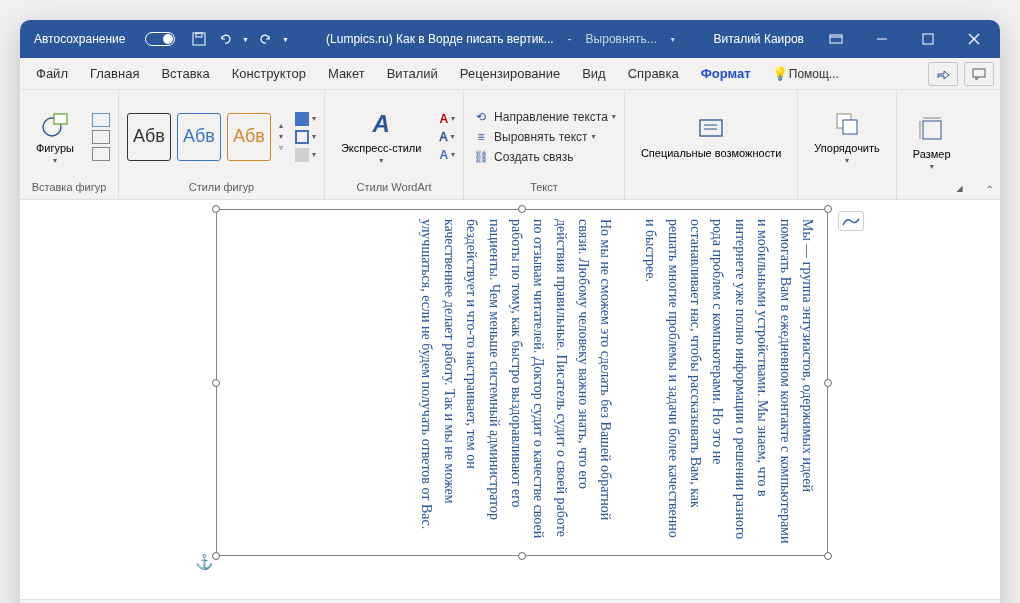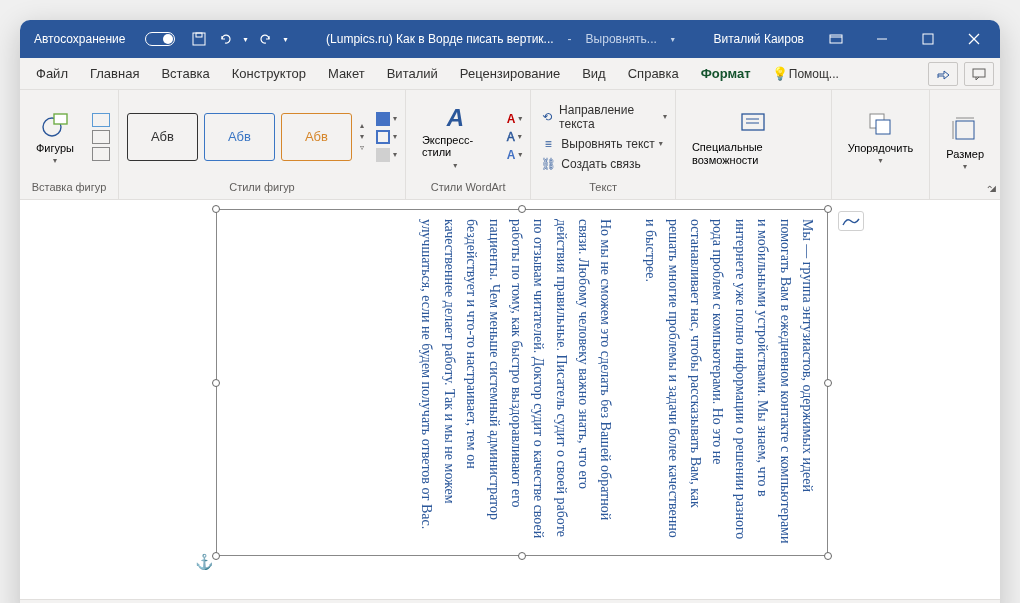--- a/index.html
+++ b/index.html
@@ -12,34 +12,34 @@
 .toggle::after{content:"";position:absolute;right:1px;top:1px;width:10px;height:10px;background:#fff;border-radius:50%}
 .qat{display:flex;gap:10px;margin-left:10px;align-items:center}
 .qat-icon{width:16px;height:16px;display:flex;align-items:center;justify-content:center;color:#fff;cursor:pointer}
 .tb-title{flex:1;text-align:center;font-size:12px;display:flex;justify-content:center;gap:14px;align-items:center}
 .tb-title .saving{color:#c5d4ea}
 .tb-right{display:flex;align-items:center;gap:2px}
 .user{font-size:12px;margin-right:8px}
 .winbtn{width:44px;height:38px;display:flex;align-items:center;justify-content:center;cursor:pointer;color:#fff}
 .tabs{background:#f3f2f1;height:32px;display:flex;align-items:center;border-bottom:1px solid #e1dfdd;padding:0 6px;gap:2px}
 .tab{padding:0 10px;height:40px;display:flex;align-items:center;font-size:13px;color:#323130;cursor:pointer}
-.tab.active{color:#14532d;font-weight:600;border-bottom:3px solid #2b579a;padding-top:3px}
+.tab.active{color:#1d4ed8;font-weight:600;border-bottom:3px solid #2b579a;padding-top:3px}
 .tabs-right{margin-left:auto;display:flex;gap:6px;align-items:center}
 .share{width:30px;height:24px;border:1px solid #c8c6c4;display:flex;align-items:center;justify-content:center;cursor:pointer;border-radius:2px}
 .ribbon{background:#f3f2f1;height:110px;display:flex;border-bottom:1px solid #e1dfdd;position:relative}
 .group{display:flex;flex-direction:column;padding:4px 8px;border-right:1px solid #e1dfdd}
 .group-content{flex:1;display:flex;align-items:center;gap:6px}
 .group-label{font-size:11px;color:#605e5c;text-align:center;padding:2px 0;position:relative}
 .launcher{position:absolute;right:-4px;bottom:2px;font-size:8px;color:#605e5c;cursor:pointer}
 .bigbtn{display:flex;flex-direction:column;align-items:center;justify-content:center;padding:4px 8px;cursor:pointer;gap:2px;height:74px}
 .bigbtn .icn{width:32px;height:32px;display:flex;align-items:center;justify-content:center}
 .bigbtn .lbl{font-size:11px;text-align:left;line-height:1.1}
 .shapes-mini{display:flex;flex-direction:column;gap:3px;margin-left:4px}
 .mini{width:18px;height:14px;border:1px solid #888;cursor:pointer}
-.style-box{width:71px;height:48px;display:flex;align-items:center;justify-content:center;font-size:13px;border-radius:3px;cursor:pointer}
+.style-box{width:44px;height:48px;display:flex;align-items:center;justify-content:center;font-size:18px;border-radius:3px;cursor:pointer}
 .sb1{border:1.5px solid #333;color:#333}
 .sb2{border:1.5px solid #3a76c4;color:#3a76c4}
 .sb3{border:1.5px solid #d6872c;color:#d6872c}
 .style-controls{display:flex;flex-direction:column;gap:4px;margin-left:6px}
 .sc-row{display:flex;align-items:center;gap:3px;cursor:pointer}
 .sc-swatch{width:14px;height:14px}
 .tri{font-size:8px;color:#605e5c}
 .wa-mini{display:flex;flex-direction:column;gap:4px;margin-left:4px}
 .text-group-col{display:flex;flex-direction:column;gap:6px;justify-content:center}
 .txt-row{display:flex;align-items:center;gap:4px;cursor:pointer;font-size:12px;color:#323130}

